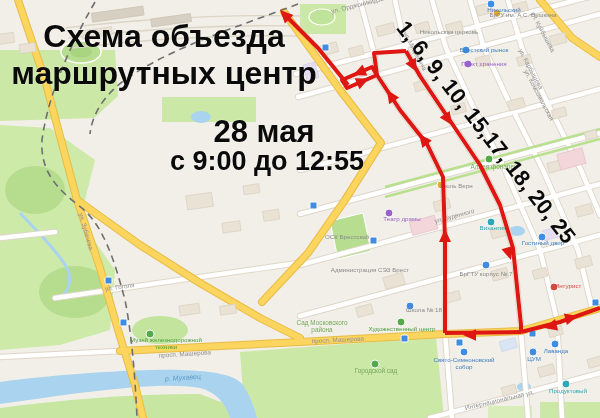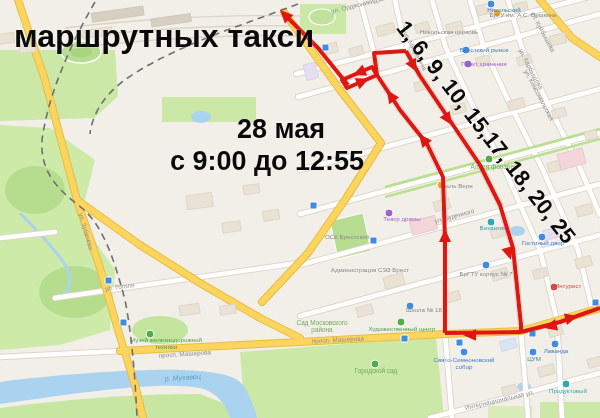--- a/index.html
+++ b/index.html
@@ -25,21 +25,21 @@
   .bld{fill:#e9e2d5;stroke:#d9d0c0;stroke-width:.7;}
   .bld-dark{fill:#d7d0c2;stroke:#c9c0b0;stroke-width:.7;}
   .bld-pink{fill:#f3d6da;stroke:#e3c2c8;stroke-width:.7;}
   .bld-lav{fill:#e5def1;stroke:#d4cce6;stroke-width:.7;}
   .bld-blue{fill:#d9e5f3;stroke:#c5d6ea;stroke-width:.7;}
   .rroute{fill:none;stroke:#de1712;stroke-width:4;stroke-linecap:butt;stroke-linejoin:round;}
   .rarrow{fill:#de1712;stroke:none;}
   .ovl{position:absolute;color:#0a0a0a;font-weight:800;white-space:nowrap;
        text-shadow:0 0 2px rgba(255,255,255,.55);}
   #title{left:164px;top:18px;transform:translateX(-50%);font-size:32px;line-height:37px;text-align:center;}
-  #dateLine{left:281px;top:114px;transform:translateX(-50%);font-size:27px;}
+  #dateLine{left:264px;top:114px;transform:translateX(-50%);font-size:31px;}
   #timeLine{left:267px;top:146px;transform:translateX(-50%);font-size:27px;}
   #routeNums{left:401px;top:11px;font-size:22px;line-height:26px;
              transform:rotate(52deg);transform-origin:0 50%;}
 </style>
 </head>
 <body>
 
 <div id="stage">
 
 <svg width="600" height="418" viewBox="0 0 600 418">
@@ -282,19 +282,20 @@
     <polygon class="rarrow" points="445,229 451,242 439,242"></polygon>
     <polygon class="rarrow" points="419,134 431.8,140.5 422.4,147.9"></polygon>
     <polygon class="rarrow" points="387,90 399.1,97.6 389.1,104.2"></polygon>
     <polygon class="rarrow" points="463,335 476,329.2 476,340.8"></polygon>
     <polygon class="rarrow" points="544,328 555.1,318.9 558.1,330.5"></polygon>
     <polygon class="rarrow" points="578,316 566.9,325.1 563.9,313.5"></polygon>
   </g>
 </svg>
 
   <div id="title" class="ovl">
-    <div>маршрутных такси</div>
+    <div>Схема объезда</div>
+    <div>маршрутных центр</div>
   </div>
   <div id="dateLine" class="ovl">28 мая</div>
   <div id="timeLine" class="ovl">с 9:00 до 12:55</div>
   <div id="routeNums" class="ovl">1, 6, 9, 10, 15,17, 18, 20, 25</div>
 
 </div>
 
 </body></html>

